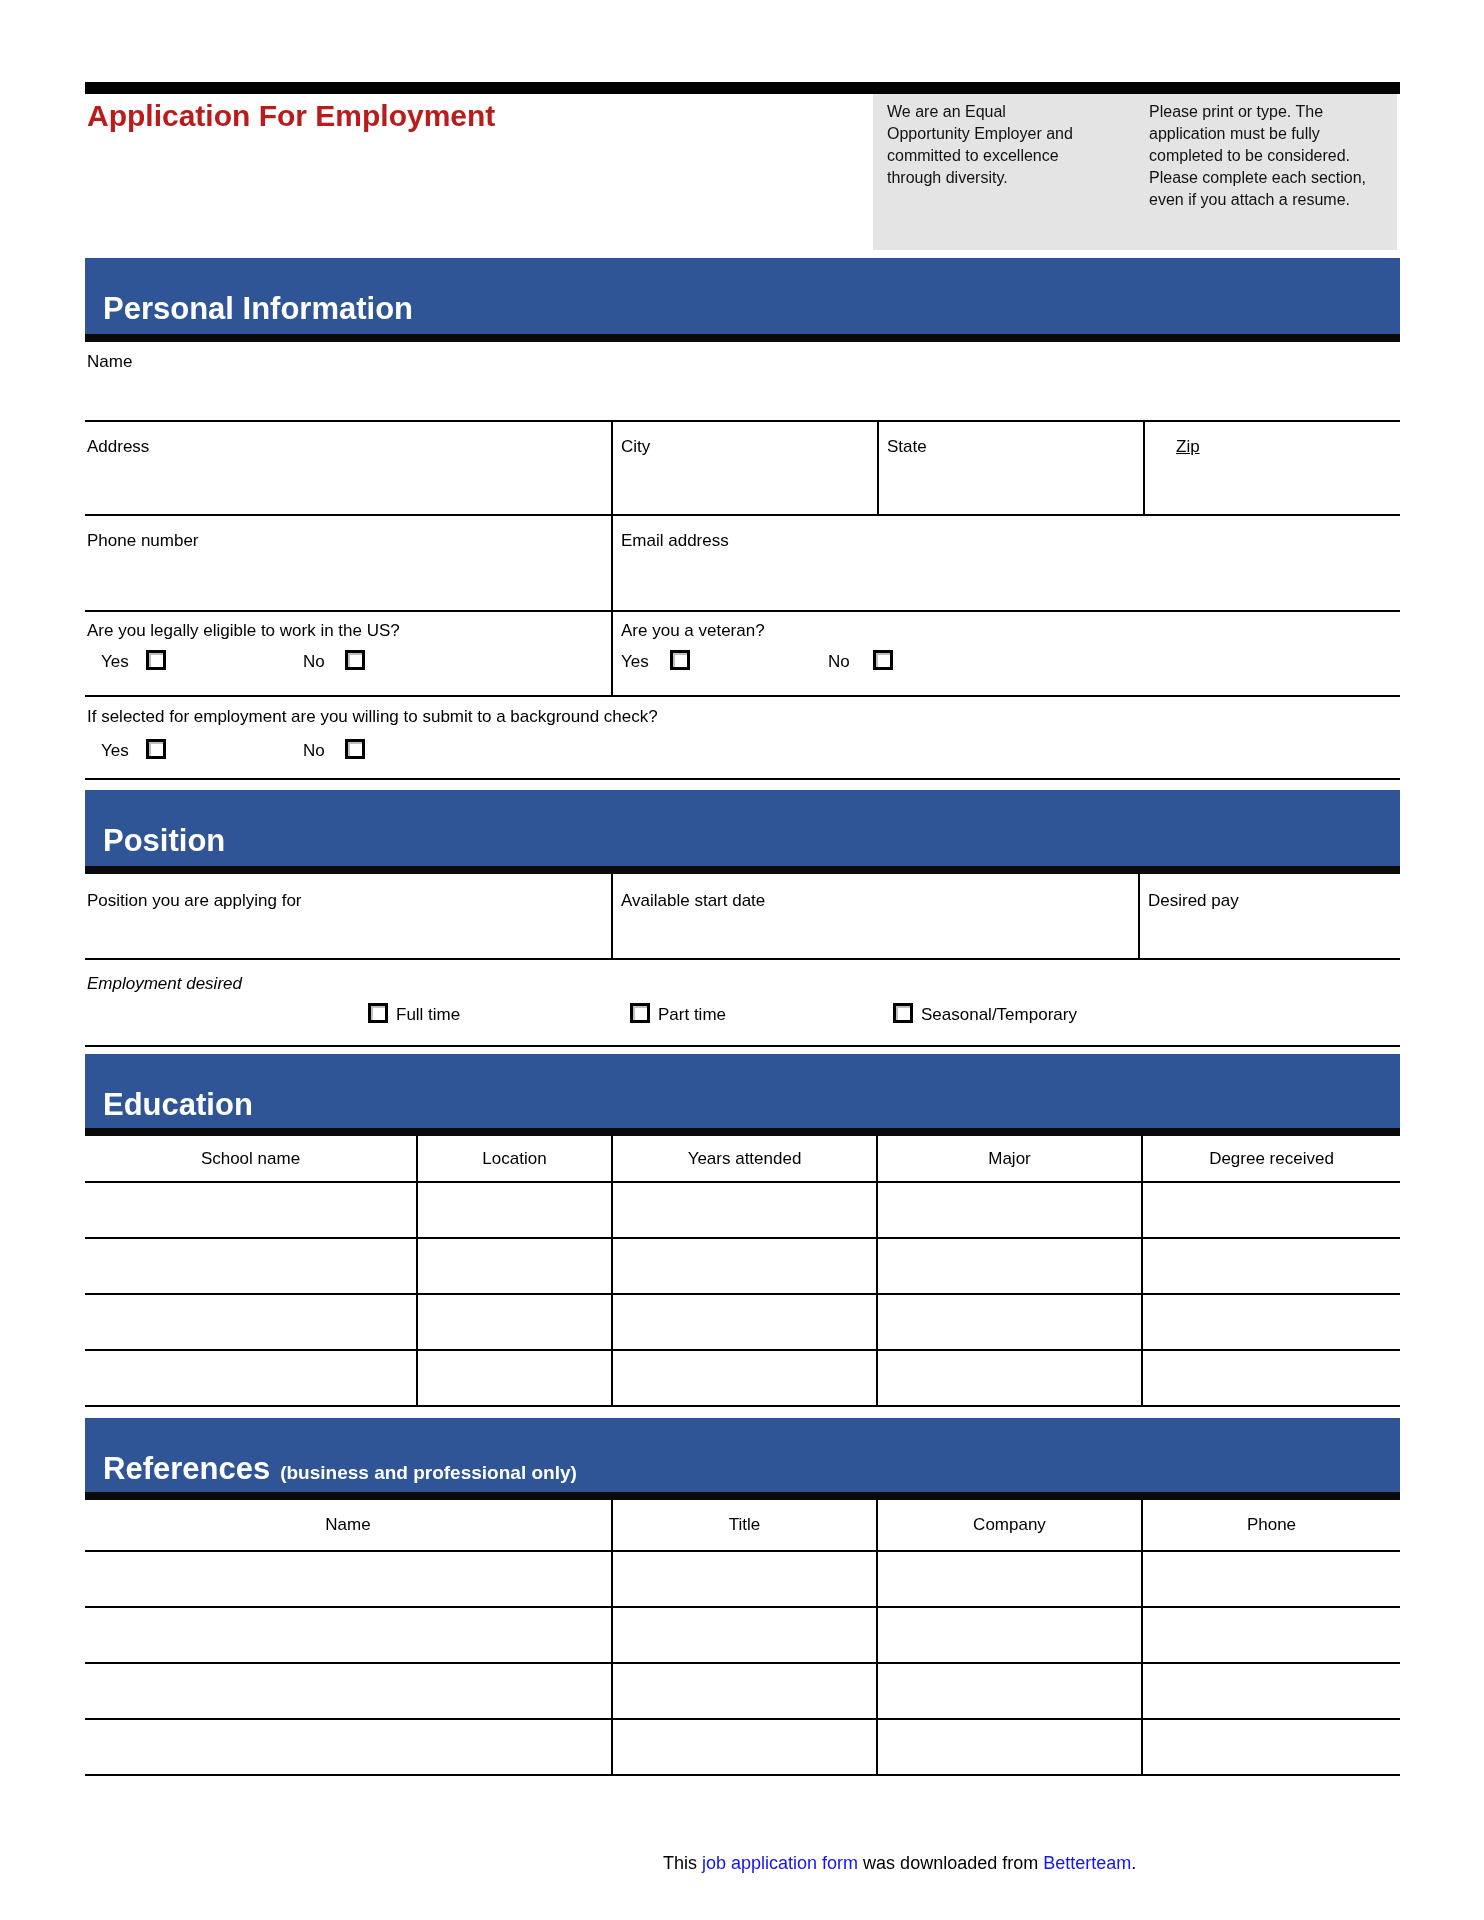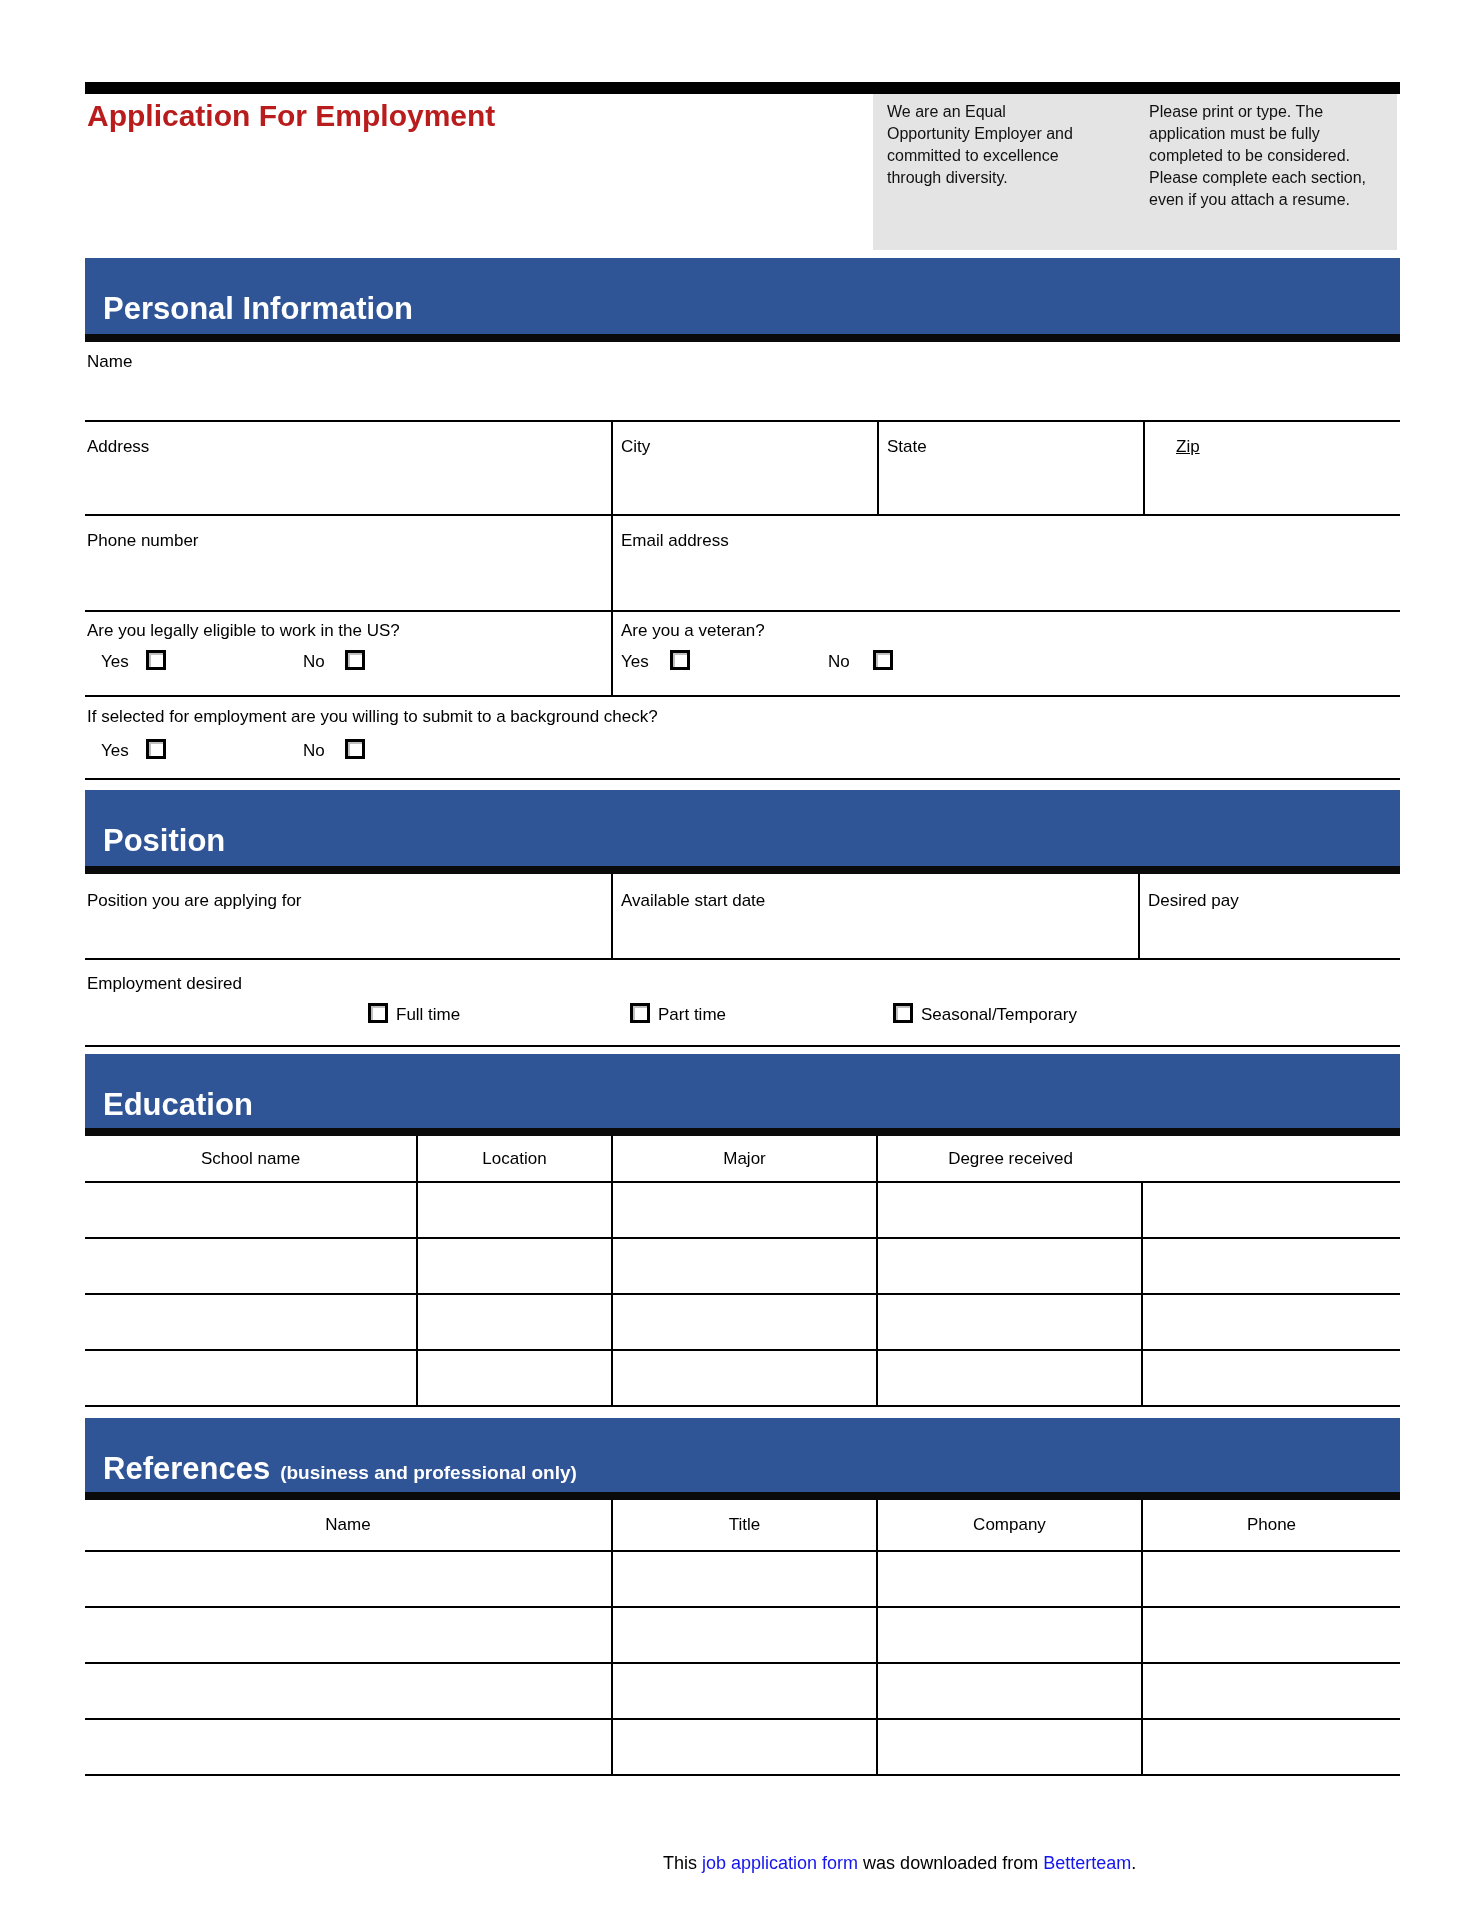--- a/index.html
+++ b/index.html
@@ -113,40 +113,41 @@
   <div class="vl" style="left:611px;top:874px;height:86px;"></div>
   <div class="vl" style="left:1138px;top:874px;height:86px;"></div>
 
   <div class="lbl" style="left:87px;top:891px;">Position you are applying for</div>
   <div class="lbl" style="left:621px;top:891px;">Available start date</div>
   <div class="lbl" style="left:1148px;top:891px;">Desired pay</div>
   <div class="hot" style="left:85px;top:876px;width:524px;height:80px;"></div>
   <div class="hot" style="left:613px;top:876px;width:523px;height:80px;"></div>
   <div class="hot" style="left:1140px;top:876px;width:260px;height:80px;"></div>
 
-  <div class="lbl" style="left:87px;top:974px;">Employment desired</div>
+  <div class="lbl" style="left:87px;top:974px;font-style:italic;">Employment desired</div>
 
   <span class="cb" style="left:368px;top:1003px;"></span>
   <div class="lbl" style="left:396px;top:1005px;">Full time</div>
   <span class="cb" style="left:630px;top:1003px;"></span>
   <div class="lbl" style="left:658px;top:1005px;">Part time</div>
   <span class="cb" style="left:893px;top:1003px;"></span>
   <div class="lbl" style="left:921px;top:1005px;">Seasonal/Temporary</div>
 
   <div class="hl" style="top:1045px;"></div>
 
   <div class="bar" style="top:1054px;">
     <div class="bar-text">Education</div>
   </div>
   <div class="barline" style="top:1128px;"></div>
 
   <div class="tbl" style="top:1136px;">
     <div class="trow hrow edu-cols edu-h">
       <div>School name</div>
       <div>Location</div>
+      <div>Years attended</div>
       <div>Major</div>
       <div>Degree received</div>
     </div>
     <div>
       <div class="trow edu-cols drow">
         <div></div>
         <div></div>
         <div></div>
         <div></div>
         <div></div>

